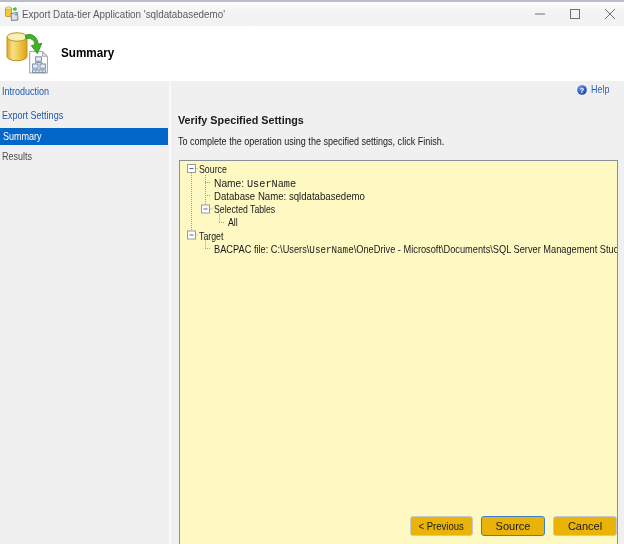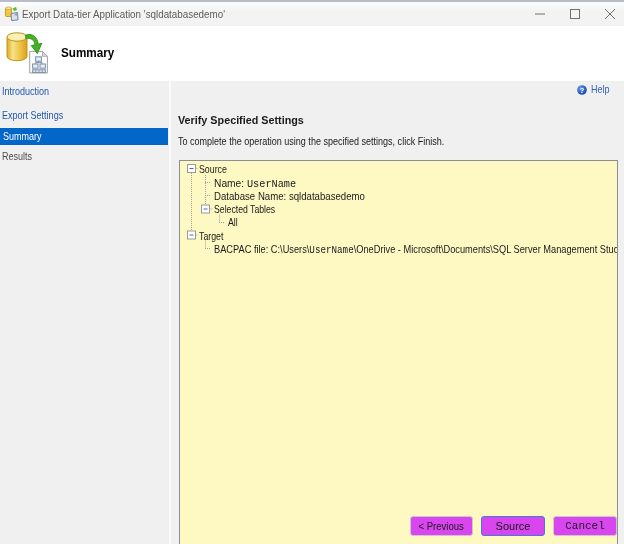--- a/index.html
+++ b/index.html
@@ -33,24 +33,24 @@
 .desc { left:178px; top:135px; font-size:11px; color:#1a1a1a; white-space:nowrap; }
 
 .treebox { left:179px; top:160px; width:439px; height:401px; background:#fef9c3; border:1px solid #8b8f99; overflow:hidden; }
 .trow { position:absolute; font-size:11px; color:#1a1a1a; white-space:nowrap; transform-origin:0 0; }
 .redact { font-family:"Liberation Mono", monospace; font-size:11px; }
 
 .sbtrack { position:absolute; left:0px; bottom:0px; width:437px; height:11px; background:#f1f1f1; }
 .sbthumb { position:absolute; left:13px; top:3px; width:284px; height:4px; background:#8a8a8a; }
 
 
-.btn { position:absolute; top:516px; height:20px; background:#d946ef; border:1px solid #c9c9c9; border-radius:3px; font-size:11px; color:#1a1a1a; text-align:center; line-height:18px; }
+.btn { position:absolute; top:516px; height:20px; background:#eab308; border:1px solid #c9c9c9; border-radius:3px; font-size:11px; color:#1a1a1a; text-align:center; line-height:18px; }
 .btn.prev { left:410px; width:63px; }
 .btn.finish { left:481px; width:64px; border:1px solid #3c80d4; }
-.btn.cancel { left:553px; width:64px;font-family:Liberation Mono, monospace; }
+.btn.cancel { left:553px; width:64px; }
 </style>
 </head>
 <body>
 <div class="abs topstrip"></div>
 <div class="abs titlebar"></div>
 
 <svg class="abs" style="left:5px; top:6px;" width="15" height="15" viewBox="0 0 15 15">
   <rect x="0.5" y="2" width="6" height="8.5" rx="1" fill="#f7c839" stroke="#b98b1e" stroke-width="0.8"></rect>
   <ellipse cx="3.5" cy="2.2" rx="3" ry="1.2" fill="#fdf0a8" stroke="#b98b1e" stroke-width="0.6"></ellipse>
   <path d="M7.5 2.5 L11 1 L12 4 L9 5 Z" fill="#52c234"></path>

